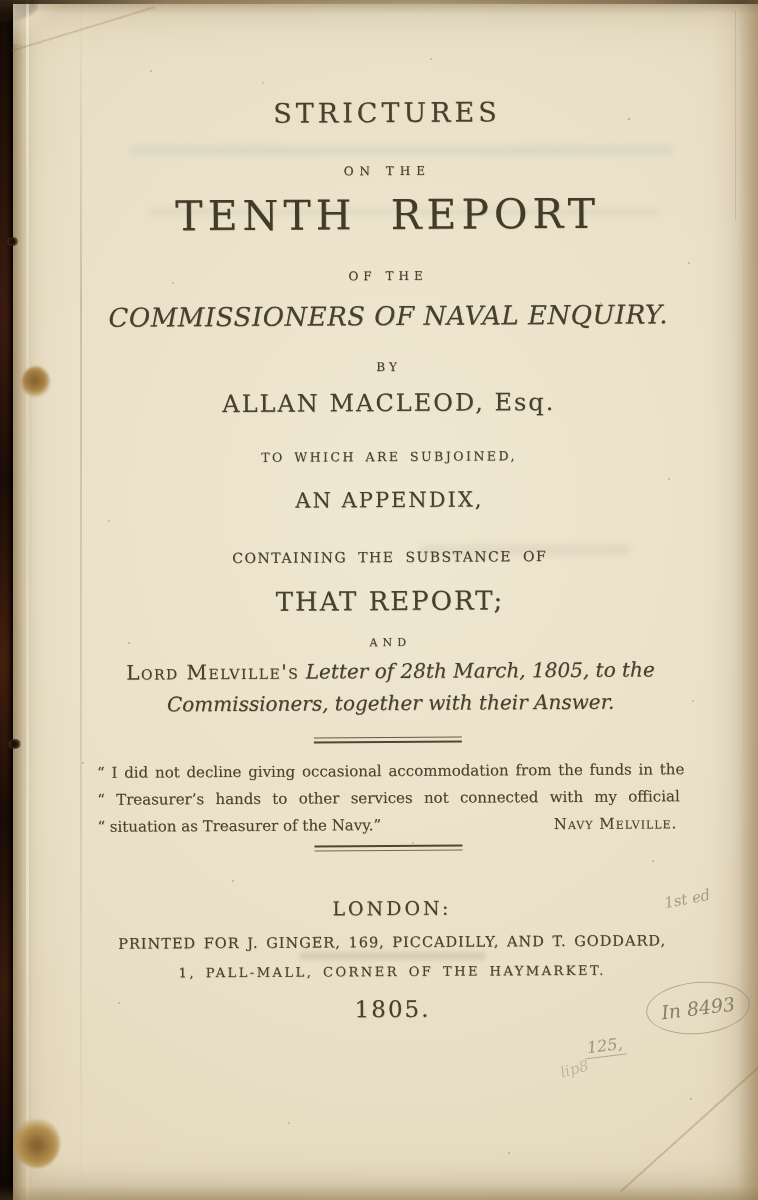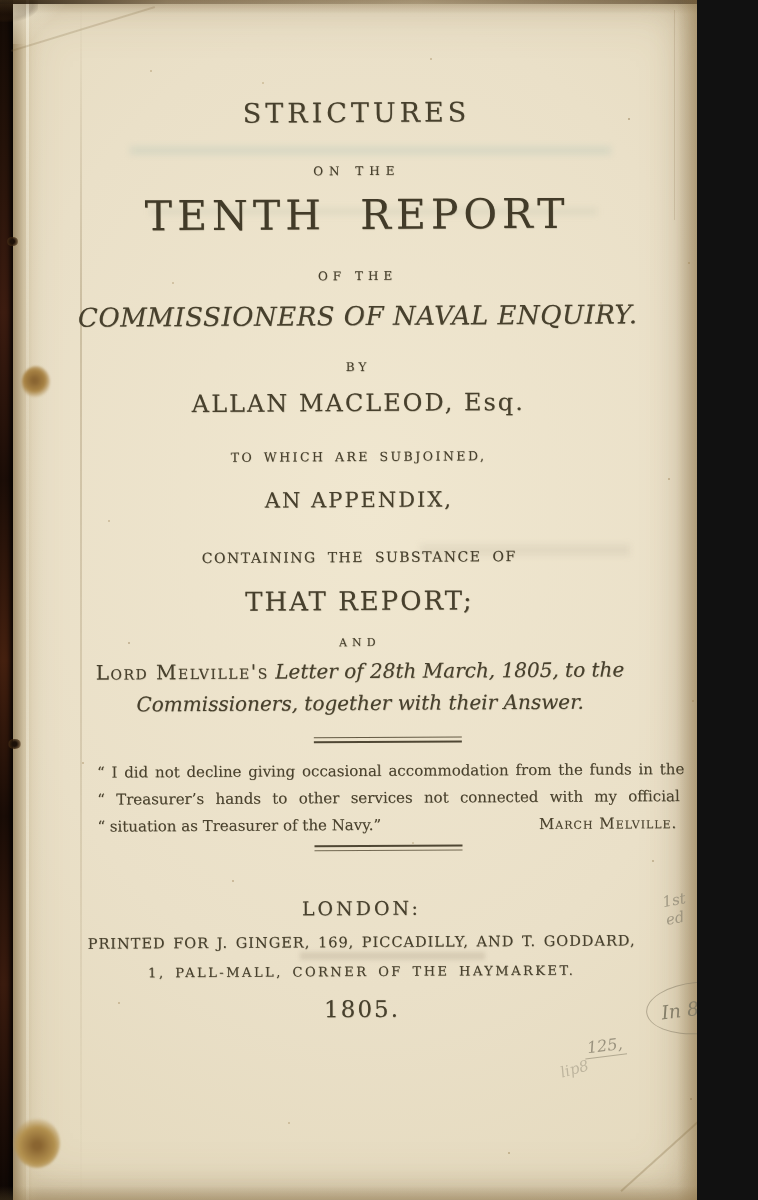--- a/index.html
+++ b/index.html
@@ -1,17 +1,17 @@
 <!DOCTYPE html>
 <html><head>
 <meta charset="utf-8">
 <style>
   html,body{margin:0;padding:0;background:#111;}
   .scan{
-    position:relative; width:697px; height:1200px; overflow:hidden;
+    position:relative; width:758px; height:1200px; overflow:hidden;
     font-family:"DejaVu Serif","Liberation Serif",serif;
     background:#fef9c3;
   }
   
   .paper{
     position:absolute; left:12px; top:0; right:0; bottom:0;
     background:
       radial-gradient(ellipse 120% 90% at 52% 42%, #f0e7d0 0%, #eae0c8 45%, #e4d9bd 75%, #d9cbaa 100%);
     box-shadow: inset 0 0 55px rgba(125,100,60,.28), inset -18px 0 30px rgba(125,100,60,.18),
                 inset 0 -12px 25px rgba(125,100,60,.18);
@@ -167,21 +167,21 @@
     <div class="pl t-mel1"><span class="sc">Lord Melville's</span> <span class="it">Letter of 28th March, 1805, to the</span></div>
     <div class="pl t-mel2">Commissioners, together with their Answer.</div>
 
     <div class="rule rule-1"></div>
 
     <div class="quote">
       <div class="ql ql1">“ I did not decline giving occasional accommodation from the funds in the</div>
       <div class="ql ql2">“ Treasurer’s hands to other services not connected with my official</div>
       <div class="ql ql3">
         <span>“ situation as Treasurer of the Navy.”</span>
-        <span class="attr">March Melville.</span>
+        <span class="attr">Navy Melville.</span>
       </div>
     </div>
 
     <div class="rule rule-2"></div>
 
     <div class="pl t-london">LONDON:</div>
     <div class="pl t-printed">PRINTED FOR J. GINGER, 169, PICCADILLY, AND T. GODDARD,</div>
     <div class="pl t-pallmall">1, PALL-MALL, CORNER OF THE HAYMARKET.</div>
     <div class="pl t-year">1805.</div>
   </div>

